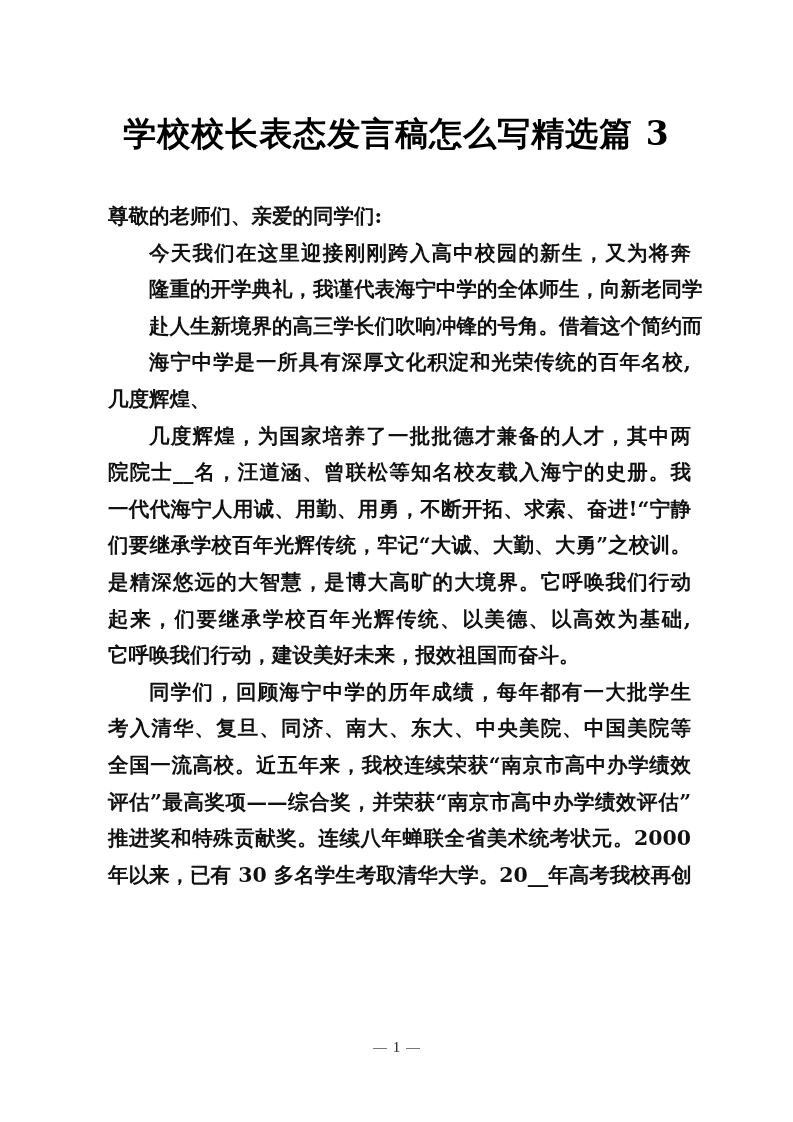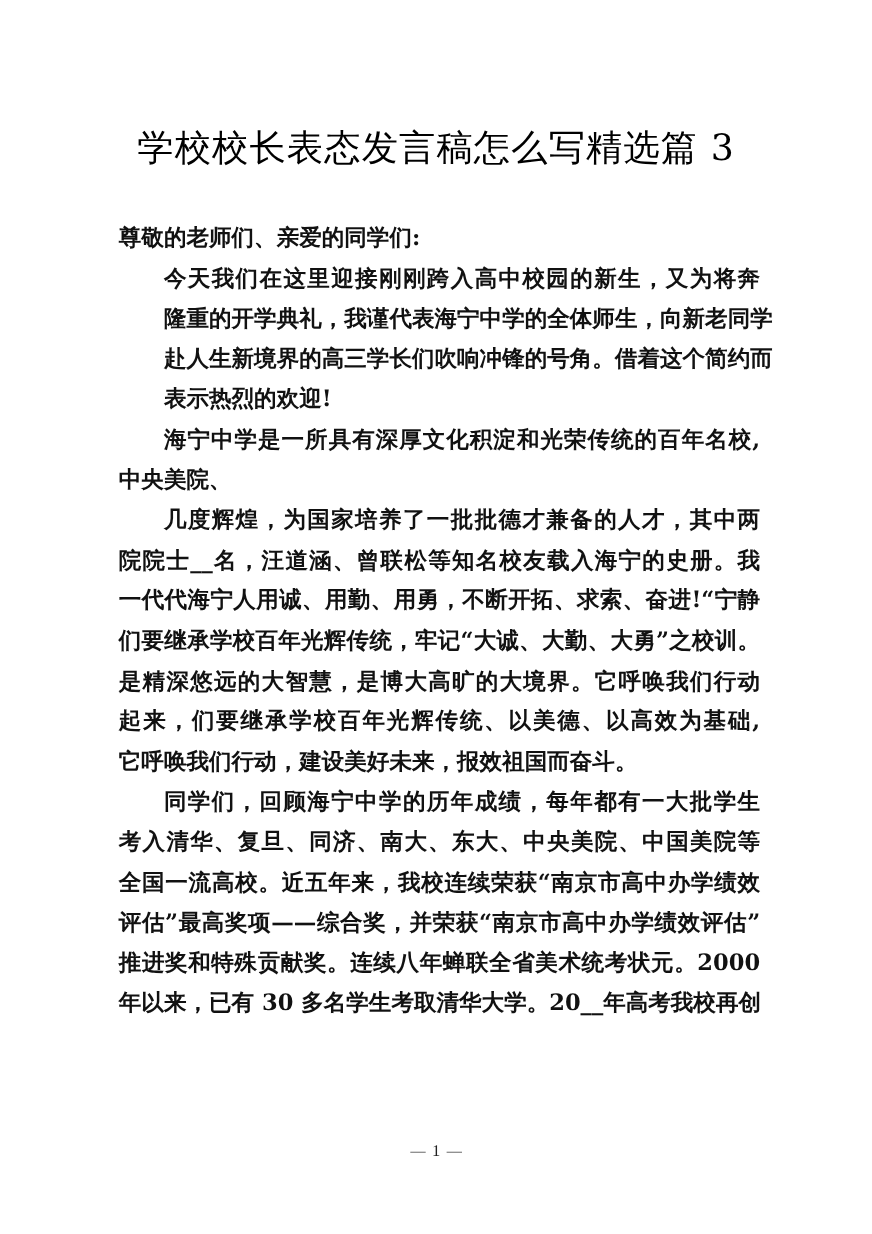--- a/index.html
+++ b/index.html
@@ -2,21 +2,21 @@
 <html><head>
 <meta charset="utf-8">
 <style>
   html, body { margin: 0; padding: 0; background: #ffffff; }
   body { width: 793px; height: 1122px; position: relative; overflow: hidden; }
   .page { position: absolute; left: 0; top: 0; width: 793px; height: 1122px; background: #fff; }
   .title {
     position: absolute; left: 0; right: 0; top: 112px;
     text-align: center;
     font-family: "DejaVu Serif", "Liberation Serif", serif;
-    font-size: 33px; font-weight: normal; color: #000;
+    font-size: 33px; font-weight: bold; color: #000;
     letter-spacing: 1px;
   }
   .body-text {
     position: absolute; left: 108px; top: 198px; width: 583px;
     font-family: "DejaVu Serif", "Liberation Serif", serif;
     font-size: 20.5px; color: #111; line-height: 36.6px;
     text-align: justify; text-justify: inter-character;
   }
   .body-text p { margin: 0; font-weight: bold; }
   .body-text p.indent { text-indent: 2em; }
@@ -37,26 +37,25 @@
 
   <div class="body-text">
     <p>
       <span class="line last">尊敬的老师们、亲爱的同学们:</span>
     </p>
 
     <p class="indent">
       <span class="line">今天我们在这里迎接刚刚跨入高中校园的新生，又为将奔</span>
       <span class="line">隆重的开学典礼，我谨代表海宁中学的全体师生，向新老同学</span>
       <span class="line">赴人生新境界的高三学长们吹响冲锋的号角。借着这个简约而</span>
-      <span class="line last">表示热烈的欢迎!</span>
     </p>
 
     <p class="indent">
       <span class="line">海宁中学是一所具有深厚文化积淀和光荣传统的百年名校,</span>
-      <span class="line last" style="text-indent:0">中央美院、</span>
+      <span class="line last" style="text-indent:0">几度辉煌、</span>
     </p>
 
     <p class="indent">
       <span class="line">几度辉煌，为国家培养了一批批德才兼备的人才，其中两</span>
       <span class="line" style="text-indent:0">院院士__名，汪道涵、曾联松等知名校友载入海宁的史册。我</span>
       <span class="line" style="text-indent:0">一代代海宁人用诚、用勤、用勇，不断开拓、求索、奋进!“宁静</span>
       <span class="line" style="text-indent:0">们要继承学校百年光辉传统，牢记“大诚、大勤、大勇”之校训。</span>
       <span class="line" style="text-indent:0">是精深悠远的大智慧，是博大高旷的大境界。它呼唤我们行动</span>
       <span class="line" style="text-indent:0">起来，们要继承学校百年光辉传统、以美德、以高效为基础,</span>
       <span class="line last" style="text-indent:0">它呼唤我们行动，建设美好未来，报效祖国而奋斗。</span>

